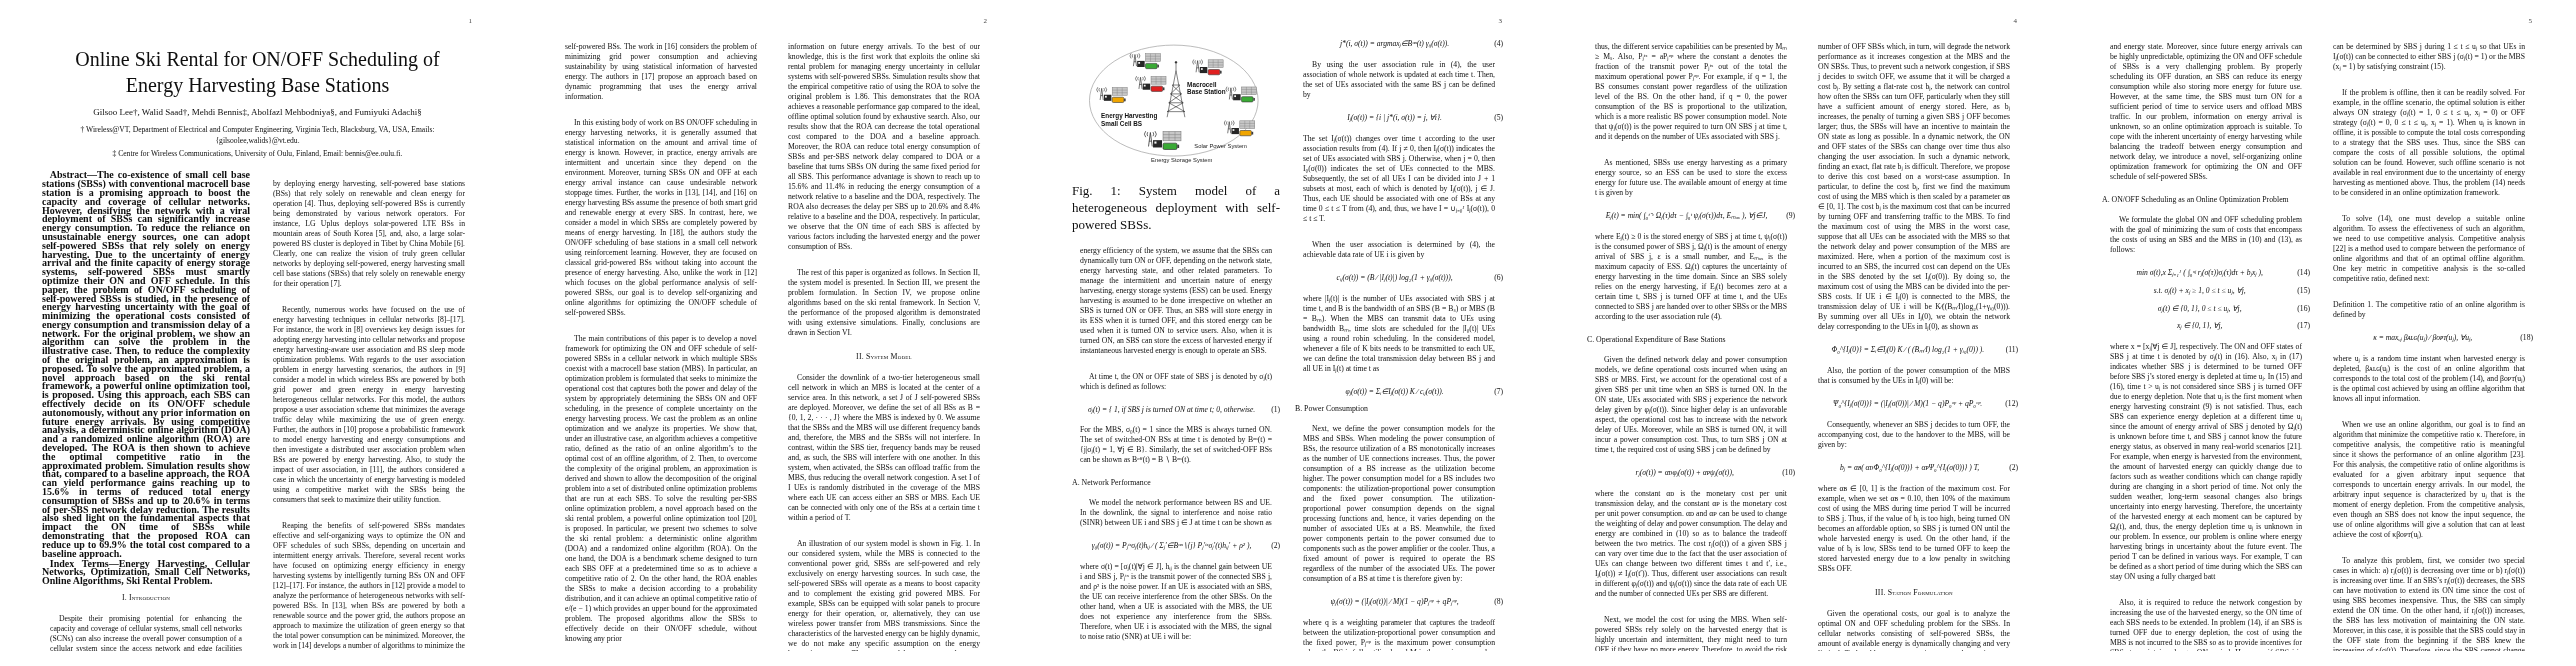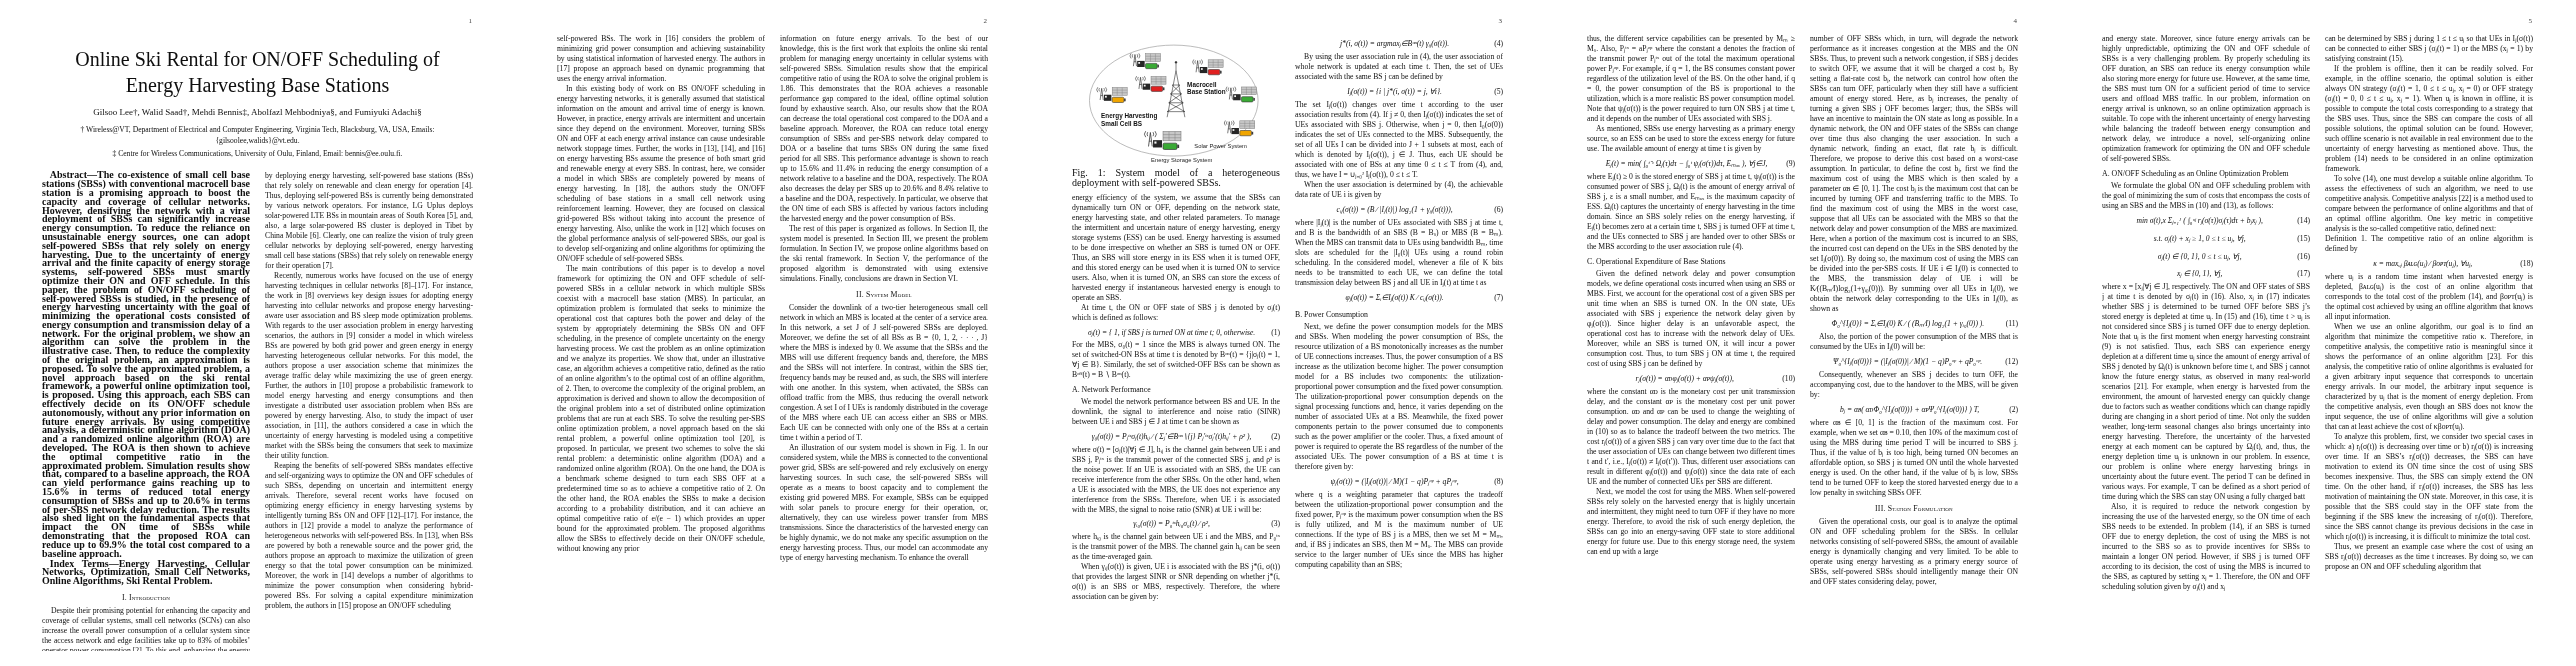--- a/index.html
+++ b/index.html
@@ -17,41 +17,41 @@
     display:flex; flex-direction:column; overflow:hidden;
   }
   .pageno { position:absolute; top:16.7px; right:43px; font-size:7px; color:#444; }
   .header { text-align:center; margin-bottom:10px; }
   .title { font-size:20px; line-height:1.32; font-weight:normal; margin:24.5px 16.7px 9px 16.7px; }
   .authors { font-size:9px; margin:3.3px 0 6.7px 0; }
   .affil { font-size:7.6px; line-height:1.45; margin:2.2px 5.6px; }
   .cols { flex:1; min-height:0; display:flex; gap:15px; }
   .page:not(.first) .cols { margin-top:13.3px; }
   .col { width:208px; min-width:208px; display:flex; flex-direction:column; overflow:hidden; }
-  p.para { font-size:7.7px; line-height:10px; text-align:justify; margin:0; text-indent:9px; }
+  p.para { font-size:7.7px; line-height:10px; text-align:justify; margin:8px; text-indent:9px; }
   p.noindent { text-indent:0; }
   p.abstract {
     font-weight:bold; font-size:10px; line-height:8.8px;
     text-align:justify; margin:0 0 1.1px 0; text-indent:7.8px;
   }
   h2.sec {
     font-size:7.8px; font-weight:normal; font-variant:small-caps;
     text-align:center; margin:6.1px 0 3.9px 0; letter-spacing:0.2px;
   }
   h3.subsec { font-size:7.8px; font-weight:normal; margin:5px 0 2.8px 0; }
   .eq { display:flex; align-items:flex-end; font-size:7.6px; font-style:italic; margin:3.9px 0; }
   .eq-body { flex:1; text-align:center; padding:0 2.2px; }
   .eq-num { font-style:normal; }
   .definition { margin-top:2.2px; }
   .footnote {
     margin-top:auto; padding-top:5.6px;
     font-size:6.6px; line-height:8.4px; text-align:justify;
   }
   .figure { margin:0 0 4.4px 0; }
-  .figcaption { font-size:10px; line-height:10px; text-align:justify; margin-top:2px; }
+  .figcaption { font-size:13px; line-height:17px; text-align:justify; margin-top:16px; }
   .figsvg { display:block; }
   .figsvg .wav { fill:none; stroke:#333; stroke-width:1.1; }
   .figsvg .mast { stroke:#333; stroke-width:1.2; fill:none; }
   .figsvg .lat { stroke:#1c1c1c; stroke-width:1; fill:none; }
   .figsvg .grid { stroke:#7c7c7c; stroke-width:0.7; }
   .figlab { font-family:"Liberation Sans", sans-serif; font-weight:bold; font-size:11.5px; fill:#111; }
   .figsm { font-family:"Liberation Sans", sans-serif; font-size:10.5px; fill:#222; }
   #stamp {
     position:absolute; left:11px; bottom:30px;
     transform-origin:0 100%; transform:rotate(-90deg);

